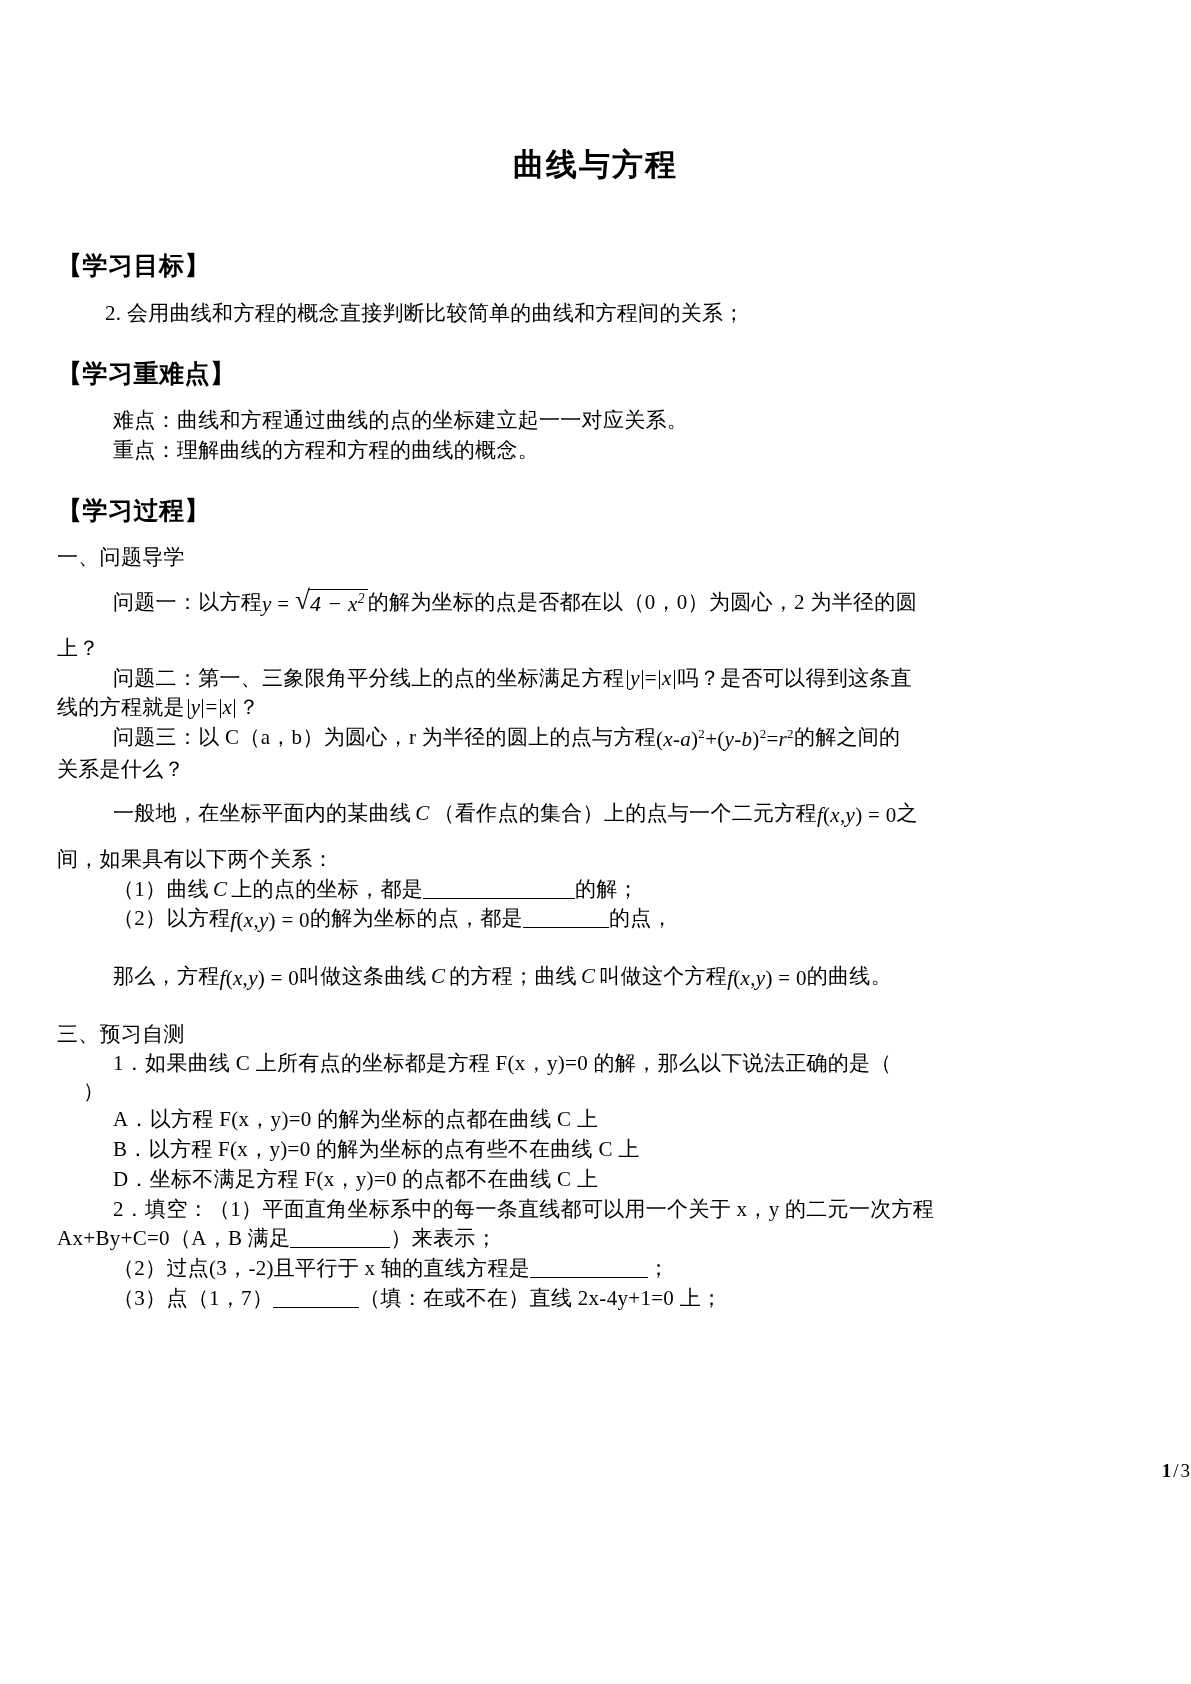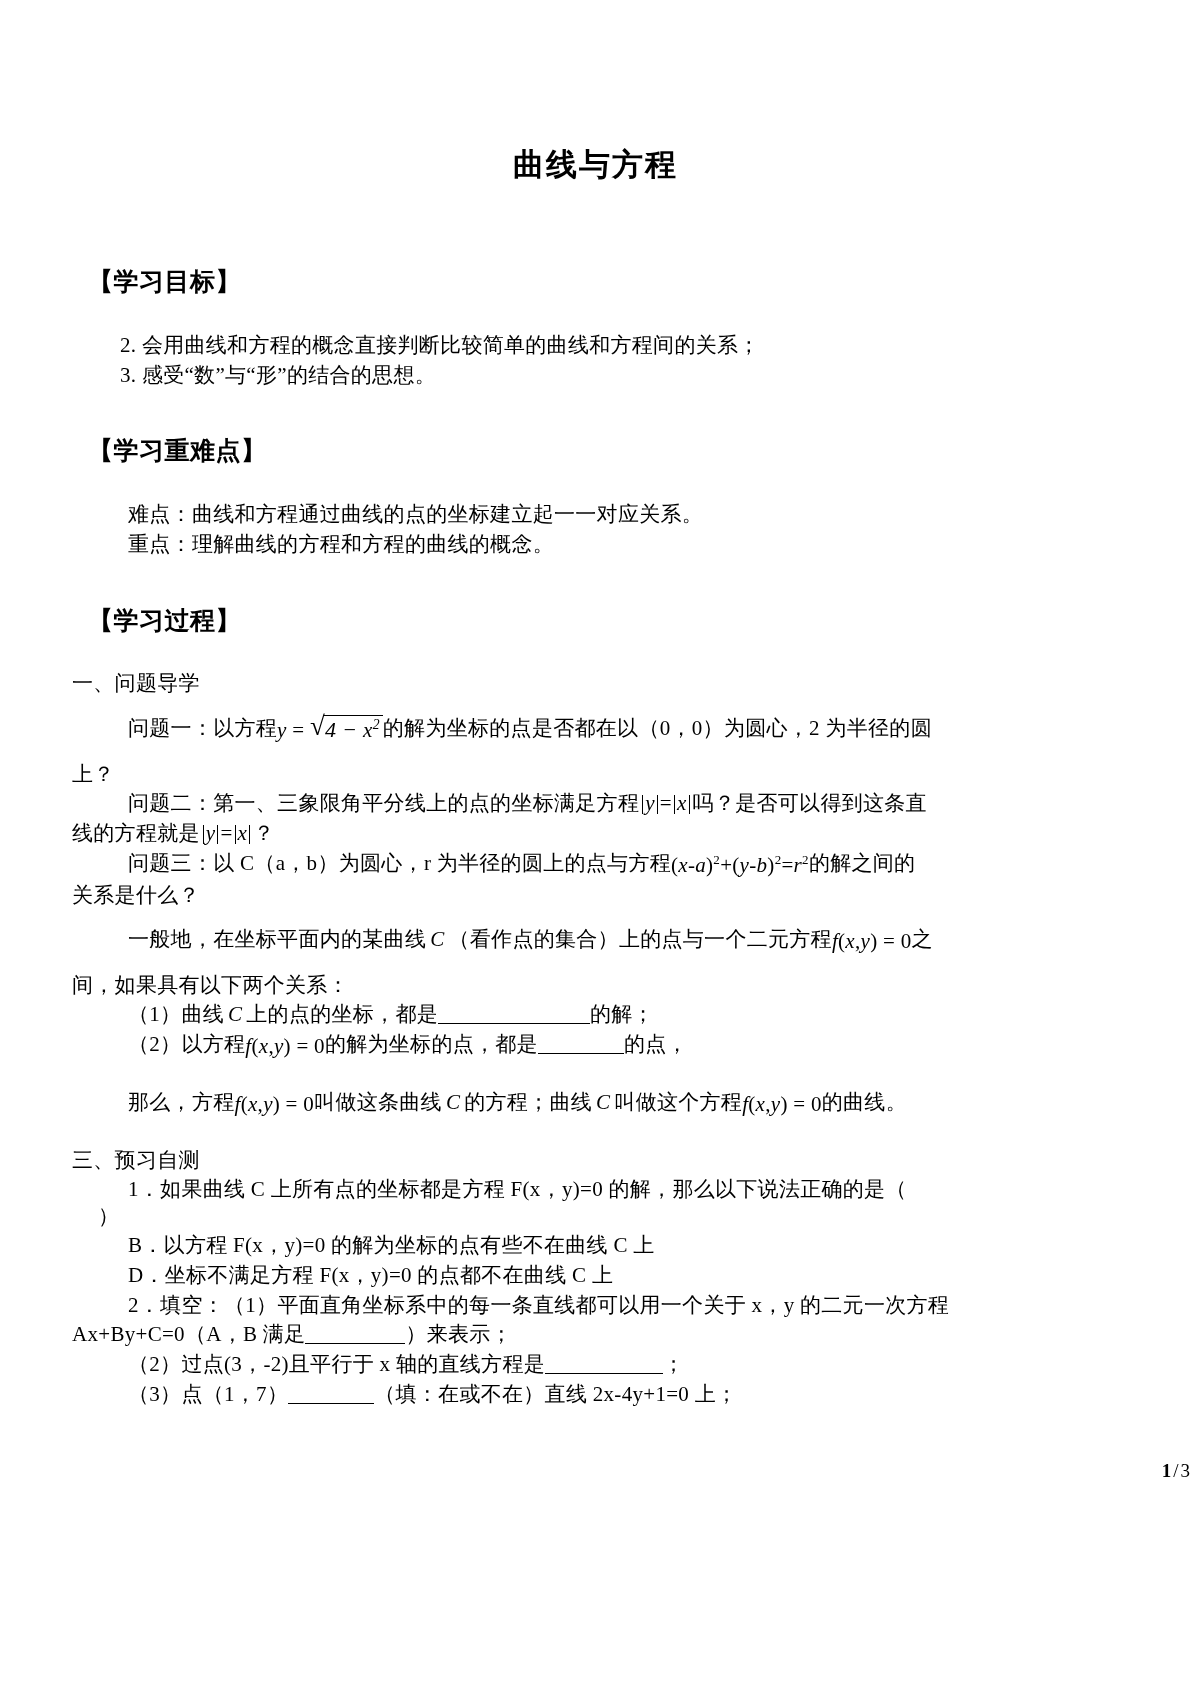--- a/index.html
+++ b/index.html
@@ -11,35 +11,35 @@
     font-family: "Liberation Serif", "DejaVu Serif", serif;
     color: #000000;
   }
   .page {
     position: relative;
     width: 1191px;
     height: 1684px;
     margin: 0 auto;
     background: #ffffff;
     box-sizing: border-box;
-    padding: 0 72px;
+    padding: 0 57px;
     overflow: hidden;
   }
   .doc-title {
     text-align: center;
     font-size: 31px;
     font-weight: bold;
     letter-spacing: 2px;
     padding-top: 145px;
     line-height: 1.3;
   }
   .section-head {
     font-size: 25px;
     font-weight: bold;
-    margin: 16px;
+    margin: 0;
     letter-spacing: 0.5px;
     line-height: 1.5;
   }
   .spacer-lg { height: 62px; }
   .spacer-md { height: 26px; }
   .spacer-sm { height: 14px; }
   .body-line {
     font-size: 21px;
     line-height: 1.42;
     letter-spacing: 0.3px;
@@ -148,21 +148,20 @@
 
 <div class="page">
 
   <div class="doc-title">曲线与方程</div>
 
   <div class="spacer-lg"></div>
 
   <div class="section-head">【学习目标】</div>
   <div class="spacer-sm"></div>
   <div class="body-line indent1">2. 会用曲线和方程的概念直接判断比较简单的曲线和方程间的关系；</div>
-  <div class="body-line indent1">3. 感受“数”与“形”的结合的思想。</div>
 
   <div class="spacer-md"></div>
 
   <div class="section-head">【学习重难点】</div>
   <div class="spacer-sm"></div>
   <div class="body-line indent2">难点：曲线和方程通过曲线的点的坐标建立起一一对应关系。</div>
   <div class="body-line indent2">重点：理解曲线的方程和方程的曲线的概念。</div>
 
   <div class="spacer-md"></div>
 
@@ -215,20 +214,21 @@
     <span>那么，方程</span><span class="frm"><span class="mathi">f</span>(<span class="mathi">x</span>,<span class="mathi">y</span>) = 0</span><span>叫做这条曲线</span><span class="mathi" style="padding:0 4px">C</span><span>的方程；曲线</span><span class="mathi" style="padding:0 4px">C</span><span>叫做这个方程</span><span class="frm"><span class="mathi">f</span>(<span class="mathi">x</span>,<span class="mathi">y</span>) = 0</span><span>的曲线。</span>
   </div>
 
   <div class="spacer-md"></div>
 
   <div class="body-line">三、预习自测</div>
 
   <div class="body-line indent2 tight">1．如果曲线 C 上所有点的坐标都是方程 F(x，y)=0 的解，那么以下说法正确的是（</div>
   <div class="body-line tight" style="padding-left:26px">）</div>
 
+  <div class="body-line indent2">A．以方程 F(x，y)=0 的解为坐标的点都在曲线 C 上</div>
   <div class="body-line indent2">B．以方程 F(x，y)=0 的解为坐标的点有些不在曲线 C 上</div>
   <div class="body-line indent2">D．坐标不满足方程 F(x，y)=0 的点都不在曲线 C 上</div>
 
   <div class="body-line indent2">2．填空：（1）平面直角坐标系中的每一条直线都可以用一个关于 x，y 的二元一次方程</div>
   <div class="body-line">
     <span>Ax+By+C=0（A，B 满足</span><span class="blank-xs"></span><span>）来表示；</span>
   </div>
 
   <div class="body-line indent2">
     <span>（2）过点(3，-2)且平行于 x 轴的直线方程是</span><span class="blank-s"></span><span>；</span>

